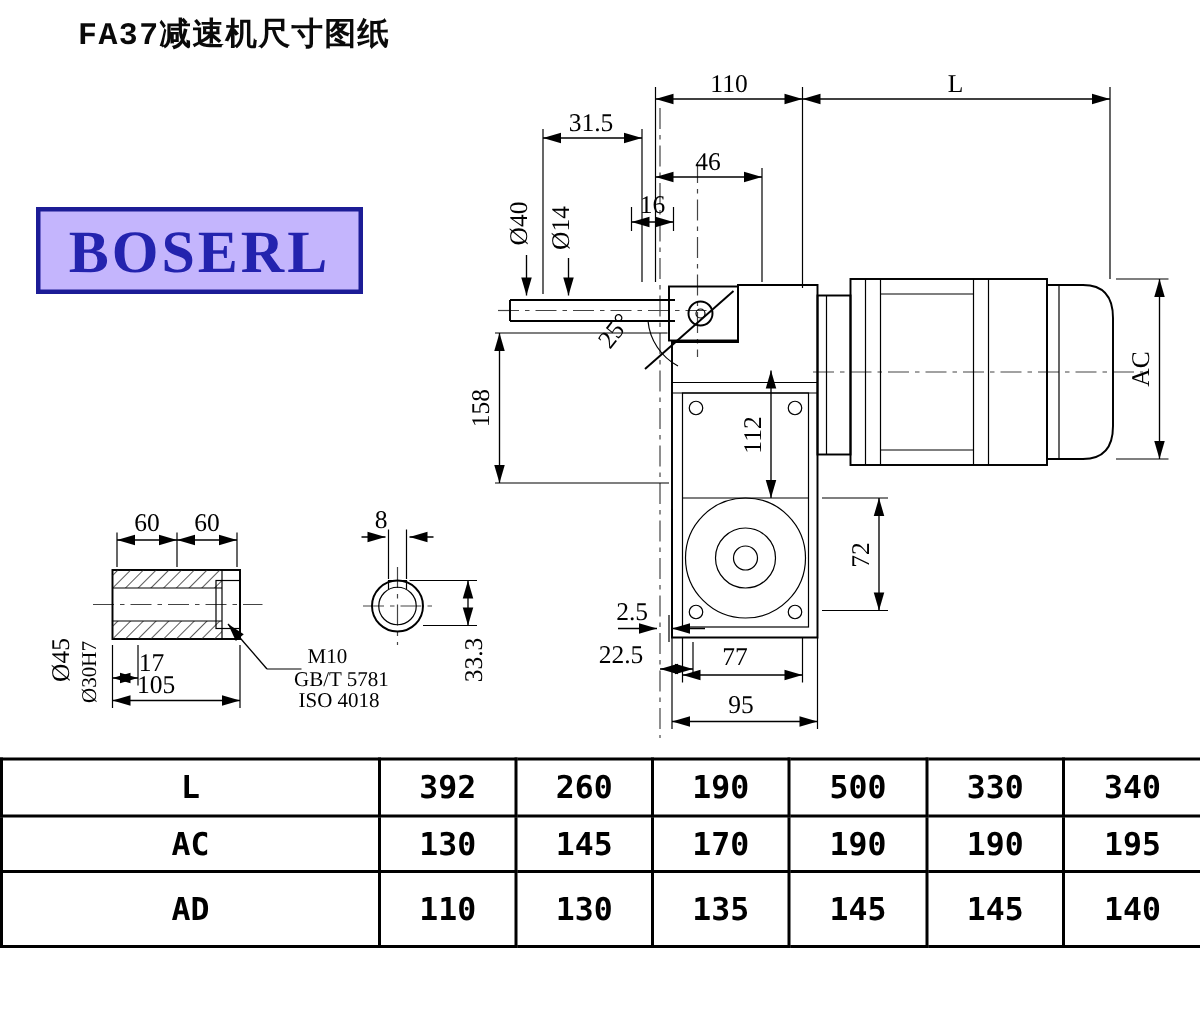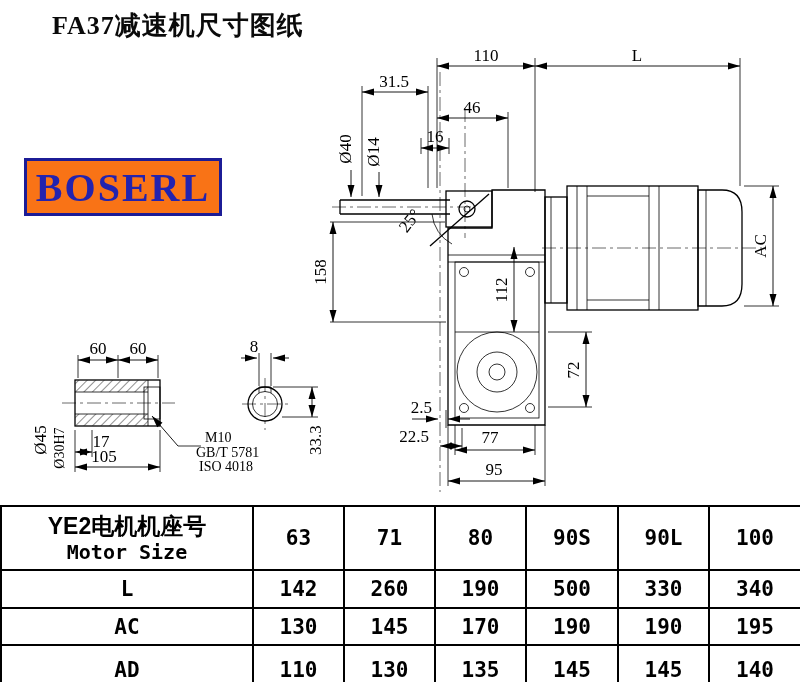--- a/index.html
+++ b/index.html
@@ -1,22 +1,22 @@
 <!DOCTYPE html>
 <html><head>
 <meta charset="utf-8">
 <style>
   * { margin:0; padding:0; box-sizing:border-box; }
   html,body { background:#fff; }
   body { width:800px; height:682px; font-family:"Liberation Sans",sans-serif; }
   .page { position:relative; width:800px; height:682px; background:#fff; overflow:hidden; }
-  .title { position:absolute; left:52px; top:8px; font-size:26px; font-weight:bold; color:#0a0a0a;
-           letter-spacing:1px; font-family:Liberation Serif, serif; white-space:nowrap; }
-  .logo { position:absolute; left:24px; top:158px; width:198px; height:58px; border:3px solid #1c1c96;
-          display:flex; align-items:center; justify-content:center; background:#f97316; }
+  .title { position:absolute; left:52px; top:8px; font-size:21px; font-weight:bold; color:#0a0a0a;
+           letter-spacing:1px; font-family:Liberation Mono, monospace; white-space:nowrap; }
+  .logo { position:absolute; left:24px; top:138px; width:218px; height:58px; border:3px solid #1c1c96;
+          display:flex; align-items:center; justify-content:center; background:#c4b5fd; }
   .logo-text { font-family:"Liberation Serif",serif; font-weight:bold; font-size:40px; color:#2323ae; letter-spacing:2px; }
   svg.drawing { position:absolute; left:0; top:0; }
   .ln   { stroke:#000; stroke-width:1.3; fill:none; }
   .thin { stroke:#000; stroke-width:0.8; fill:none; }
   .dim  { stroke:#000; stroke-width:0.9; fill:none; }
   .cl   { stroke:#444; stroke-width:0.8; fill:none; stroke-dasharray:14 4 3 4; }
   text.dt { font-family:"Liberation Serif",serif; font-size:17px; fill:#000; }
   text.sm { font-family:"Liberation Serif",serif; font-size:14px; fill:#000; }
   .spec { position:absolute; left:0; top:505px; width:800px; border-collapse:collapse; table-layout:fixed; background:#fff; }
   .spec td { border:2px solid #000; text-align:center; vertical-align:middle; padding:0; }
@@ -232,35 +232,23 @@
     <colgroup>
       <col style="width:252px">
       <col style="width:91px">
         <col style="width:91px">
         <col style="width:91px">
       <col style="width:92px">
         <col style="width:91px">
         <col style="width:92px">
     </colgroup>
     <tbody>
-      <tr style="height:64px">
-        <td>
-          <div class="hdr-cn">YE2电机机座号</div>
-          <div class="hdr-en">Motor Size</div>
-        </td>
-        <td class="num">63</td>
-        <td class="num">71</td>
-        <td class="num">80</td>
-        <td class="num">90S</td>
-        <td class="num">90L</td>
-        <td class="num">100</td>
-      </tr>
       <tr style="height:38px">
         <td class="num">L</td>
-        <td class="num">142</td>
+        <td class="num">392</td>
         <td class="num">260</td>
         <td class="num">190</td>
         <td class="num">500</td>
         <td class="num">330</td>
         <td class="num">340</td>
       </tr>
       <tr style="height:37px">
         <td class="num">AC</td>
         <td class="num">130</td>
         <td class="num">145</td>

